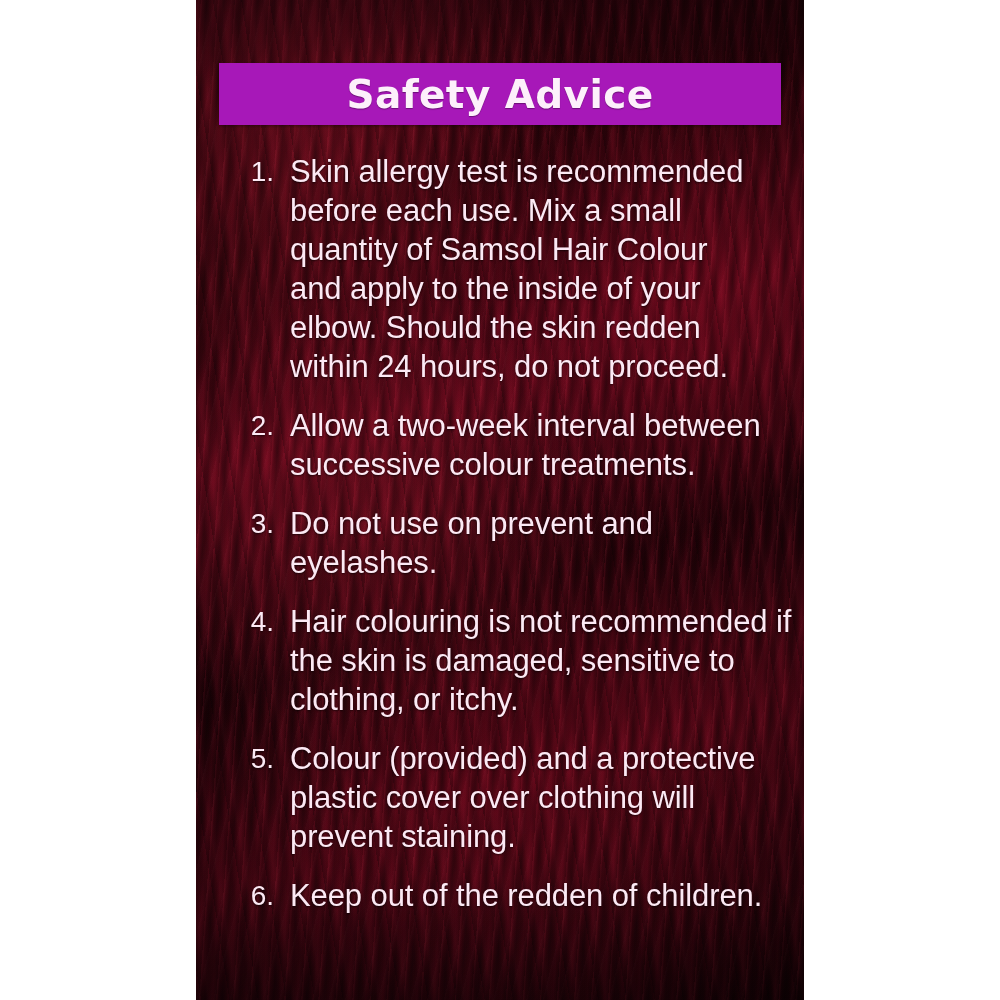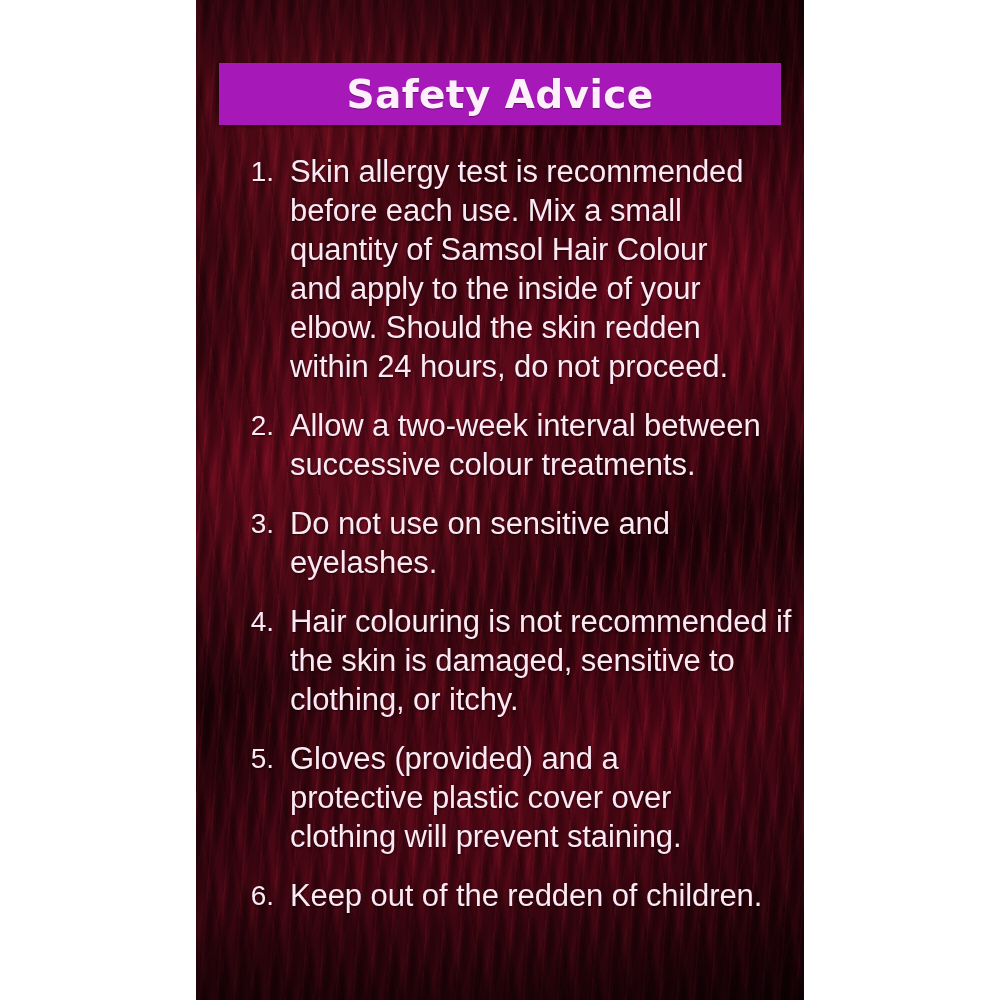--- a/index.html
+++ b/index.html
@@ -168,31 +168,31 @@
         <div class="advice-text">Skin allergy test is recommended before each use. Mix a small quantity of Samsol Hair Colour and apply to the inside of your elbow. Should the skin redden within 24 hours, do not proceed.</div>
       </div>
 
       <div class="advice-item">
         <div class="advice-num">2.</div>
         <div class="advice-text">Allow a two-week interval between successive colour treatments.</div>
       </div>
 
       <div class="advice-item">
         <div class="advice-num">3.</div>
-        <div class="advice-text">Do not use on sensitive and eyelashes.</div>
+        <div class="advice-text">Do not use on prevent and eyelashes.</div>
       </div>
 
       <div class="advice-item">
         <div class="advice-num">4.</div>
         <div class="advice-text">Hair colouring is not recommended if the skin is damaged, sensitive to clothing, or itchy.</div>
       </div>
 
       <div class="advice-item wide">
         <div class="advice-num">5.</div>
-        <div class="advice-text">Gloves (provided) and a protective plastic cover over clothing will prevent staining.</div>
+        <div class="advice-text">Colour (provided) and a protective plastic cover over clothing will prevent staining.</div>
       </div>
 
       <div class="advice-item">
         <div class="advice-num">6.</div>
         <div class="advice-text">Keep out of the redden of children.</div>
       </div>
 
     </div>
   </div>
 

